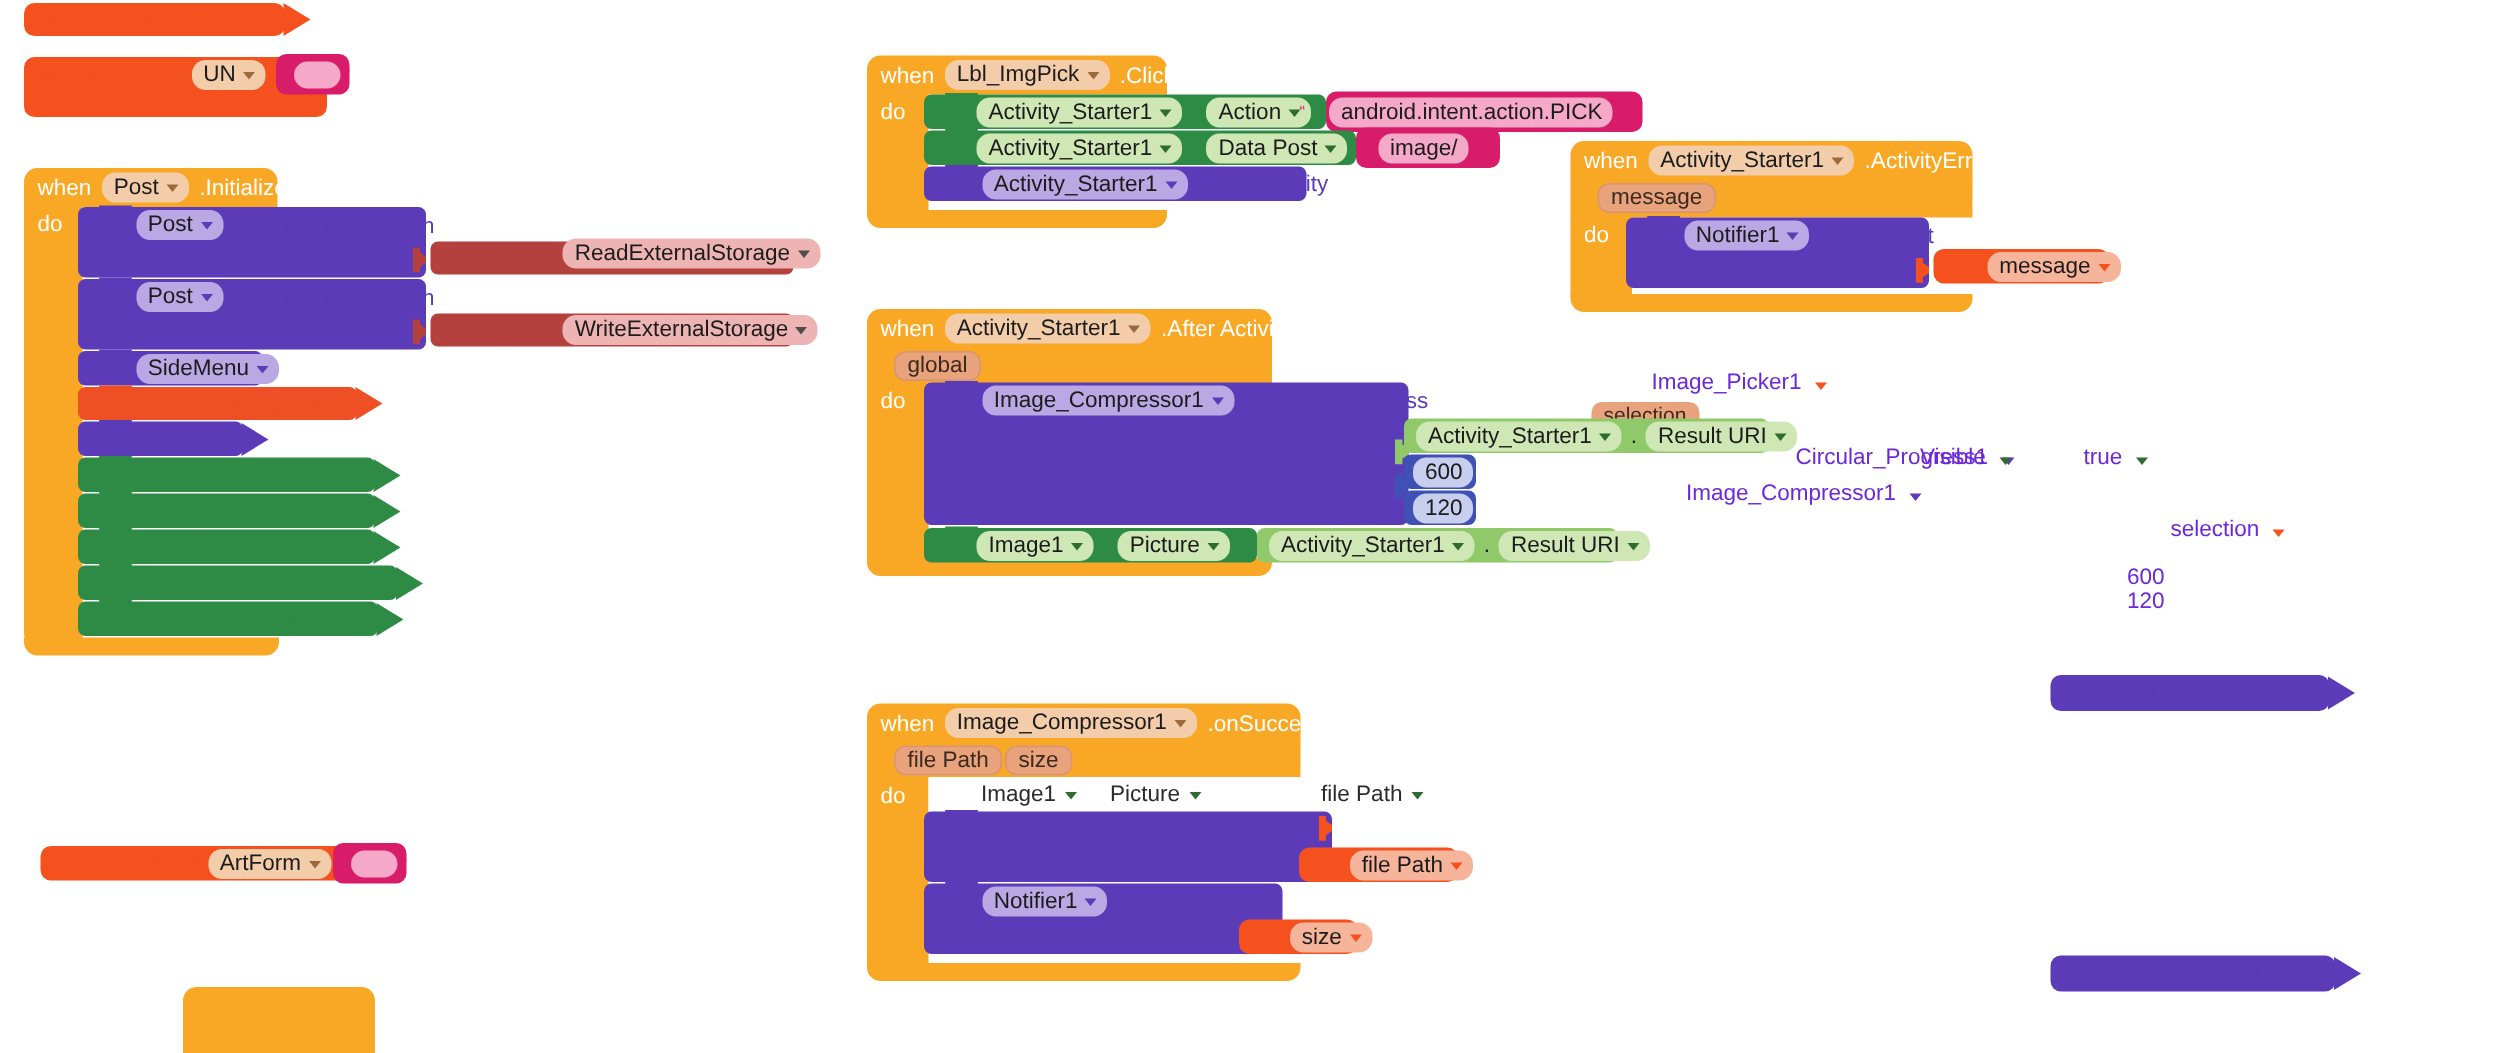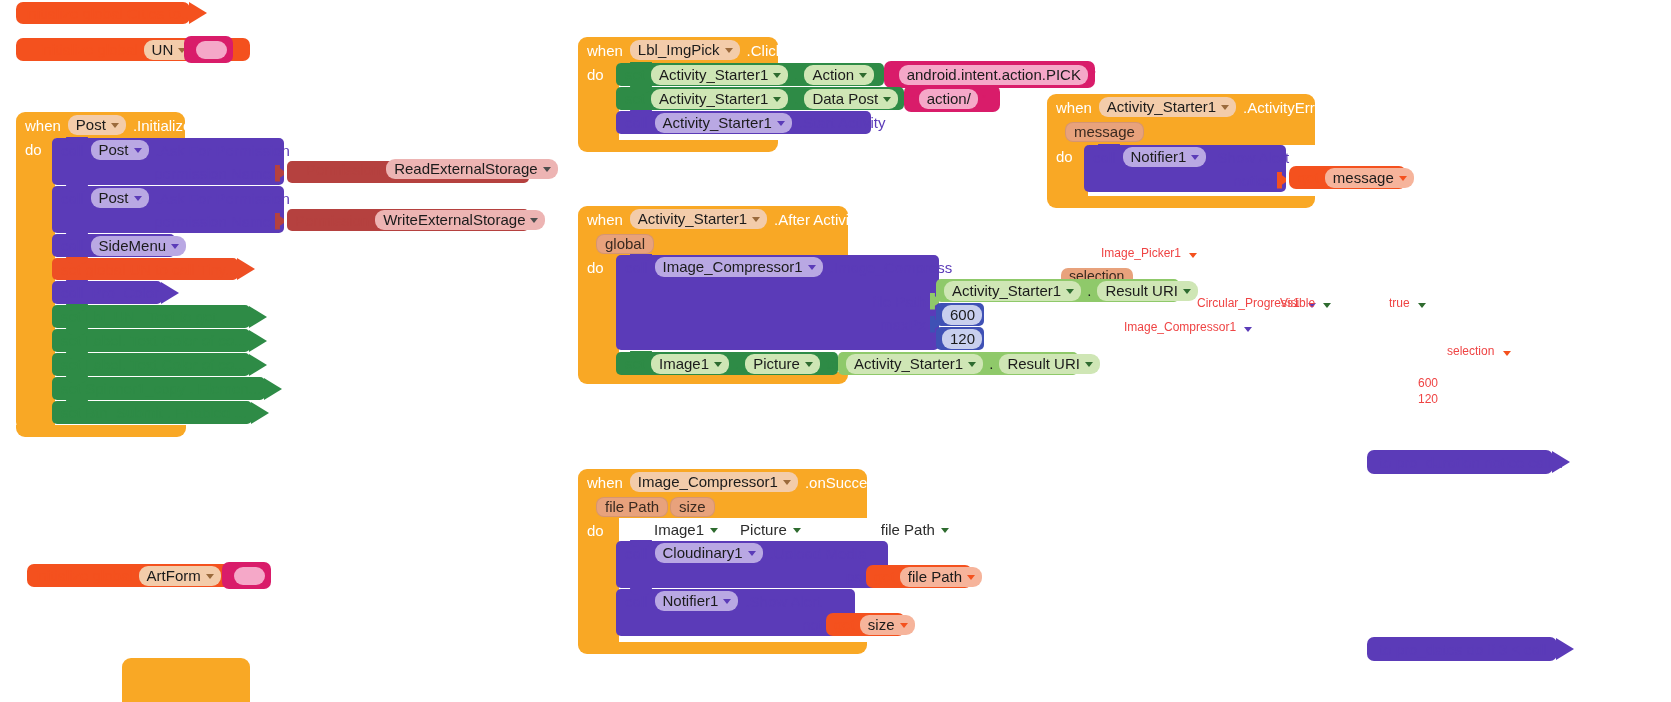--- a/index.html
+++ b/index.html
@@ -63,38 +63,38 @@
   
   .tail{
     position:absolute;right:-17px;top:50%;transform:translateY(-50%);
     width:0;height:0;border-top:11px solid transparent;border-bottom:11px solid transparent;
     border-left:18px solid currentColor;
   }
   .notch{
     position:absolute;left:14px;top:-1px;width:22px;height:7px;
     background:inherit;border-radius:0 0 7px 7px;
   }
-  .ghost{color:#ef4444;position:absolute;white-space:nowrap;font-size:12px;}
+  .ghost{color:#6d28d9;position:absolute;white-space:nowrap;font-size:15px;}
   .rnd{border-radius:7px;}
   .rnd4{border-radius:5px;}
 </style>
 </head>
 <body>
 
 <div class="canvas">
 
   <div class="blk c-var rnd" style="left:16px;top:2px;width:174px;height:22px;color:#f4511e;">
     <div class="row" style="height:22px;padding-left:9px;">
       <span class="lbl">initialize global Cities to...</span>
     </div>
     <span class="tail"></span>
   </div>
 
   <div>
-    <div class="blk c-var rnd" style="left:16px;top:38px;height:23px;color:#f4511e;padding:0 24px;">
+    <div class="blk c-var rnd" style="left:16px;top:38px;height:40px;color:#f4511e;padding:0 8px;">
       <div class="row" style="height:23px;gap:6px;">
         <span class="lbl">initialize global</span>
         <span class="dd warm">
           <span>UN</span>
           <span class="car w"></span>
         </span>
         <span class="lbl">to</span>
         <span class="plug" style="color:#d91c6a;margin-right:-1px;"></span>
       </div>
     </div>
@@ -134,21 +134,21 @@
           <span class="car p"></span>
         </span>
         <span class="lbl">.Ask For Permission</span>
       </div>
       <div class="row" style="height:22px;justify-content:flex-end;padding-right:0;">
         <span class="lbl">permission Name</span>
         <span class="plug" style="color:#b5413f;margin-left:4px;"></span>
       </div>
     </div>
     <div class="blk c-perm rnd4" style="left:287px;top:161px;width:242px;height:22px;color:#b5413f;">
-      <div class="row" style="height:16px;gap:6px;padding-left:19px;">
+      <div class="row" style="height:16px;gap:6px;padding-left:8px;">
         <span class="lbl">Permission</span>
         <span class="dd redfill">
           <span>ReadExternalStorage</span>
           <span class="car d"></span>
         </span>
       </div>
     </div>
 
     <div class="blk c-proc rnd4" style="left:52px;top:186px;width:232px;height:47px;color:#5b3bb8;">
       <span class="notch" style="background:#5b3bb8;"></span>
@@ -290,21 +290,21 @@
         <span class="lbl">.</span>
         <span class="dd greenfill">
           <span>Action</span>
           <span class="car g"></span>
         </span>
         <span class="lbl">to</span>
         <span class="plug" style="color:#d91c6a;"></span>
       </div>
     </div>
     <div class="blk c-text rnd" style="left:884px;top:61px;width:211px;height:27px;color:#d91c6a;">
-      <div class="row" style="height:27px;gap:4px;padding-left:7px;">
+      <div class="row" style="height:27px;gap:16px;padding-left:7px;justify-content:flex-end;">
         <span style="font-size:11px;">“</span>
         <span class="dd pinkfill">android.intent.action.PICK</span>
         <span style="font-size:11px;">”</span>
       </div>
     </div>
 
     <div class="blk c-green rnd4" style="left:616px;top:87px;width:288px;height:23px;color:#2e8b46;">
       <span class="notch" style="background:#2e8b46;"></span>
       <div class="row" style="height:23px;gap:6px;padding-left:9px;">
         <span class="lbl">set</span>
@@ -317,21 +317,21 @@
           <span>Data Post</span>
           <span class="car g"></span>
         </span>
         <span class="lbl">to</span>
         <span class="plug" style="color:#d91c6a;"></span>
       </div>
     </div>
     <div class="blk c-text rnd" style="left:904px;top:85px;width:96px;height:27px;color:#d91c6a;">
       <div class="row" style="height:27px;gap:4px;padding-left:7px;">
         <span style="font-size:11px;">“</span>
-        <span class="dd pinkfill">action/</span>
+        <span class="dd pinkfill">image/</span>
         <span style="font-size:11px;">”</span>
       </div>
     </div>
 
     <div class="blk c-proc rnd4" style="left:616px;top:111px;width:255px;height:23px;color:#5b3bb8;">
       <span class="notch" style="background:#5b3bb8;"></span>
       <div class="row" style="height:23px;gap:7px;padding-left:9px;">
         <span class="lbl">call</span>
         <span class="dd lilac">
           <span>Activity_Starter1</span>
@@ -540,28 +540,20 @@
         <span class="car g"></span>
         <span style="margin-left:16px;">Picture</span>
         <span class="car g"></span>
         <span style="margin-left:74px;">file Path</span>
         <span class="car g"></span>
       </div>
     </div>
 
     <div class="blk c-proc rnd4" style="left:616px;top:541px;width:272px;height:47px;color:#5b3bb8;">
       <span class="notch" style="background:#5b3bb8;"></span>
-      <div class="row" style="height:24px;gap:7px;padding-left:9px;">
-        <span class="lbl">call</span>
-        <span class="dd lilac">
-          <span>Cloudinary1</span>
-          <span class="car p"></span>
-        </span>
-        <span class="lbl">.Upload Media</span>
-      </div>
       <div class="row" style="height:22px;justify-content:flex-end;">
         <span class="lbl">path</span>
         <span class="plug" style="color:#f4511e;margin-left:4px;"></span>
       </div>
     </div>
     <div class="blk c-var rnd" style="left:866px;top:565px;width:106px;height:23px;color:#f4511e;">
       <div class="row" style="height:23px;gap:5px;padding-left:8px;">
         <span class="lbl">get</span>
         <span class="dd" style="background:#f6b49b;">
           <span>file Path</span>

